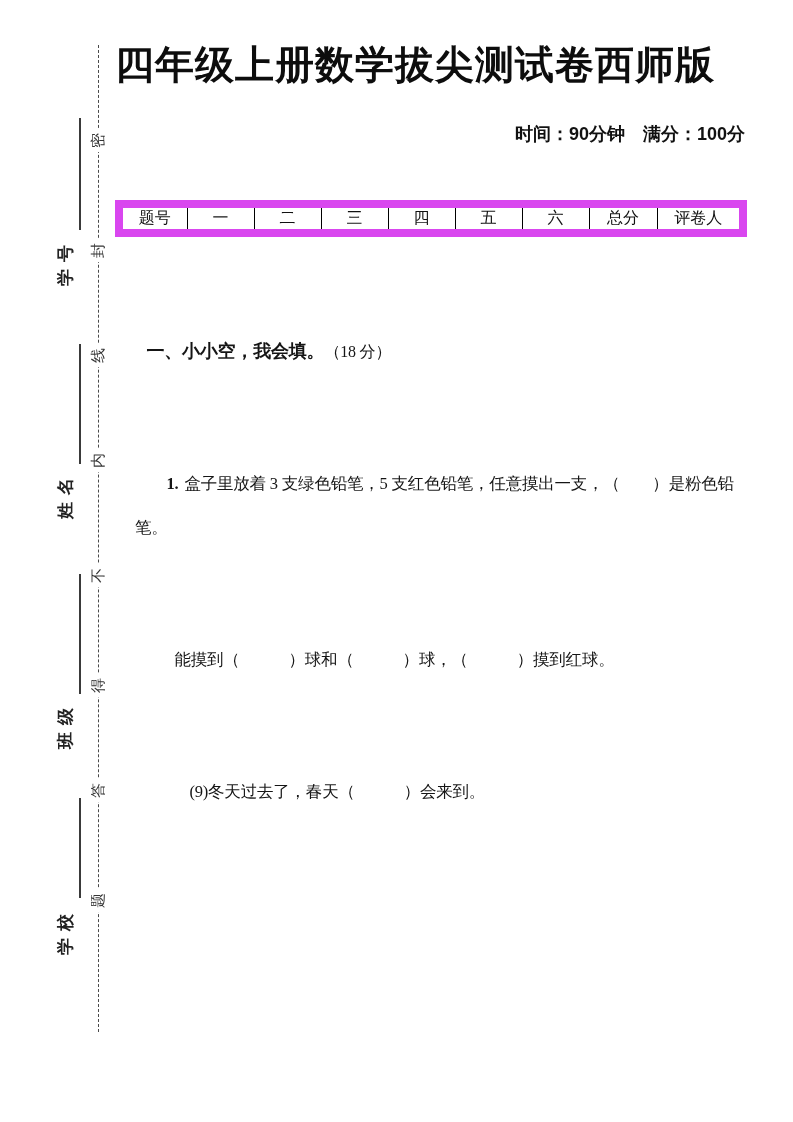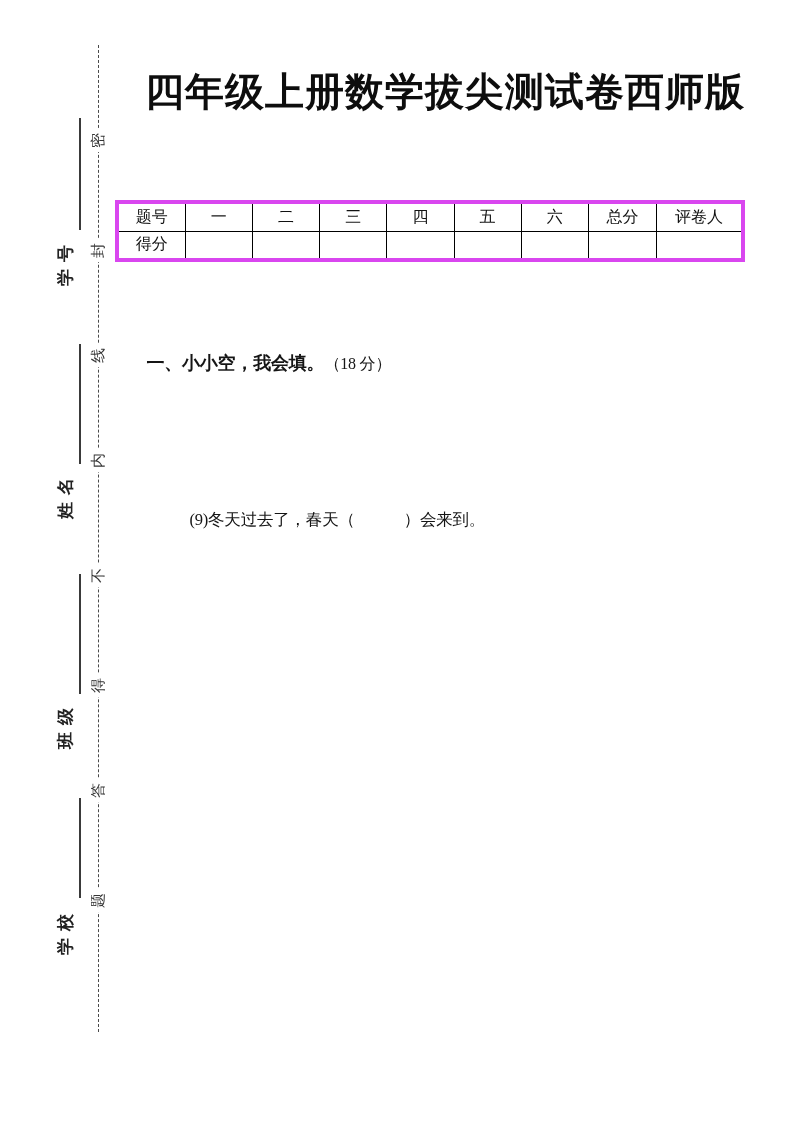--- a/index.html
+++ b/index.html
@@ -22,44 +22,44 @@
   .field-box { position:absolute; left:48px; width:36px; }
   .field-box .rot {
     position:absolute; height:36px; line-height:36px; text-align:center;
     transform:rotate(-90deg); font-size:17px; font-weight:600;
     letter-spacing:7px; color:#222; white-space:nowrap;
   }
   .field-line { position:absolute; left:79px; width:1.5px; background:#3a3a3a; }
   
   .content { position:absolute; left:115px; top:0; width:630px; }
   .t1 {
-    margin-top:64px; text-align:right; font-family:"Liberation Sans", sans-serif;
+    margin-top:37px; text-align:left; font-family:"Liberation Sans", sans-serif;
     font-weight:bold; font-size:39px; line-height:56px; letter-spacing:1px; color:#0d0d0d;
   }
   .t2 {
     text-align:center; font-family:"Liberation Sans", sans-serif;
     font-weight:bold; font-size:33px; line-height:48px; letter-spacing:1px; color:#0d0d0d;
   }
   .info {
     margin-top:28px; text-align:right; font-family:"Liberation Sans", sans-serif;
     font-weight:bold; font-size:18px; line-height:26px; color:#111;
   }
   table.score {
     position:absolute; top:200px; left:0; width:630px;
     border-collapse:collapse; table-layout:fixed;
-    border:4px solid #d946ef;
+    border:8px solid #d946ef;
   }
   table.score td {
     border:1px solid #000; height:29px; text-align:center; vertical-align:middle;
     font-family:"Liberation Sans", sans-serif; font-size:16px; color:#111;
   }
   
   .body-block { position:absolute; top:285px; left:0; width:630px; }
   .line {
-    line-height:52px; font-size:16.5px; letter-spacing:-0.2px;
+    line-height:44px; font-size:16.5px; letter-spacing:-0.2px;
     white-space:pre-wrap; color:#151515;
   }
   .line .qnum { font-weight:bold; margin-right:6px; }
   .ind-q    { padding-left:20px; }
   .ind-cont { padding-left:28px; }
   .ind-sub  { padding-left:43px; }
   .sec-head .h {
     font-family:"Liberation Sans", sans-serif; font-weight:bold; font-size:18px;
   }
   .sec-head .note { font-size:16px; }
@@ -93,20 +93,21 @@
     <div class="rot" style="width:58px;left:-11px;top:11px">班级</div>
   </div>
   <div class="field-line" style="top:798px;height:100px"></div>
   <div class="field-box" style="top:900px;height:62px">
     <div class="rot" style="width:62px;left:-13px;top:13px">学校</div>
   </div>
 
   <div class="content">
 
     <div class="t1">四年级上册数学拔尖测试卷西师版</div>
+    <div class="info">时间：90分钟　满分：100分</div>
 
     <table class="score">
       <colgroup>
         <col style="width:68px">
           <col style="width:67px">
           <col style="width:67px">
         <col style="width:67px">
           <col style="width:67px">
           <col style="width:67px">
         <col style="width:67px">
@@ -118,39 +119,34 @@
         <td>题号</td>
         <td>一</td>
         <td>二</td>
         <td>三</td>
         <td>四</td>
         <td>五</td>
         <td>六</td>
         <td>总分</td>
         <td>评卷人</td>
       </tr>
-      <tr>
-        <td>得分</td>
-        <td></td>
-        <td></td>
-        <td></td>
-        <td></td>
-        <td></td>
-        <td></td>
-        <td></td>
-        <td></td>
-      </tr>
     </tbody>
       </table>
 
     <div class="body-block">
 
       <div class="line sec-head">
         <span class="h">一、小小空，我会填。</span><span class="note">（18 分）</span>
       </div>
 
+      <div class="line ind-q">
+        <span class="qnum">1.</span><span>盒子里放着 3 支绿色铅笔，5 支红色铅笔，任意摸出一支，（　　）是粉色铅笔。</span>
+      </div>
+      <div class="line ind-cont">
+        <span>能摸到（　　　）球和（　　　）球，（　　　）摸到红球。</span>
+      </div>
       <div class="line ind-sub">
         <span>(9)冬天过去了，春天（　　　）会来到。</span>
       </div>
 
     </div>
   </div>
 </div>
 
 </body></html>

